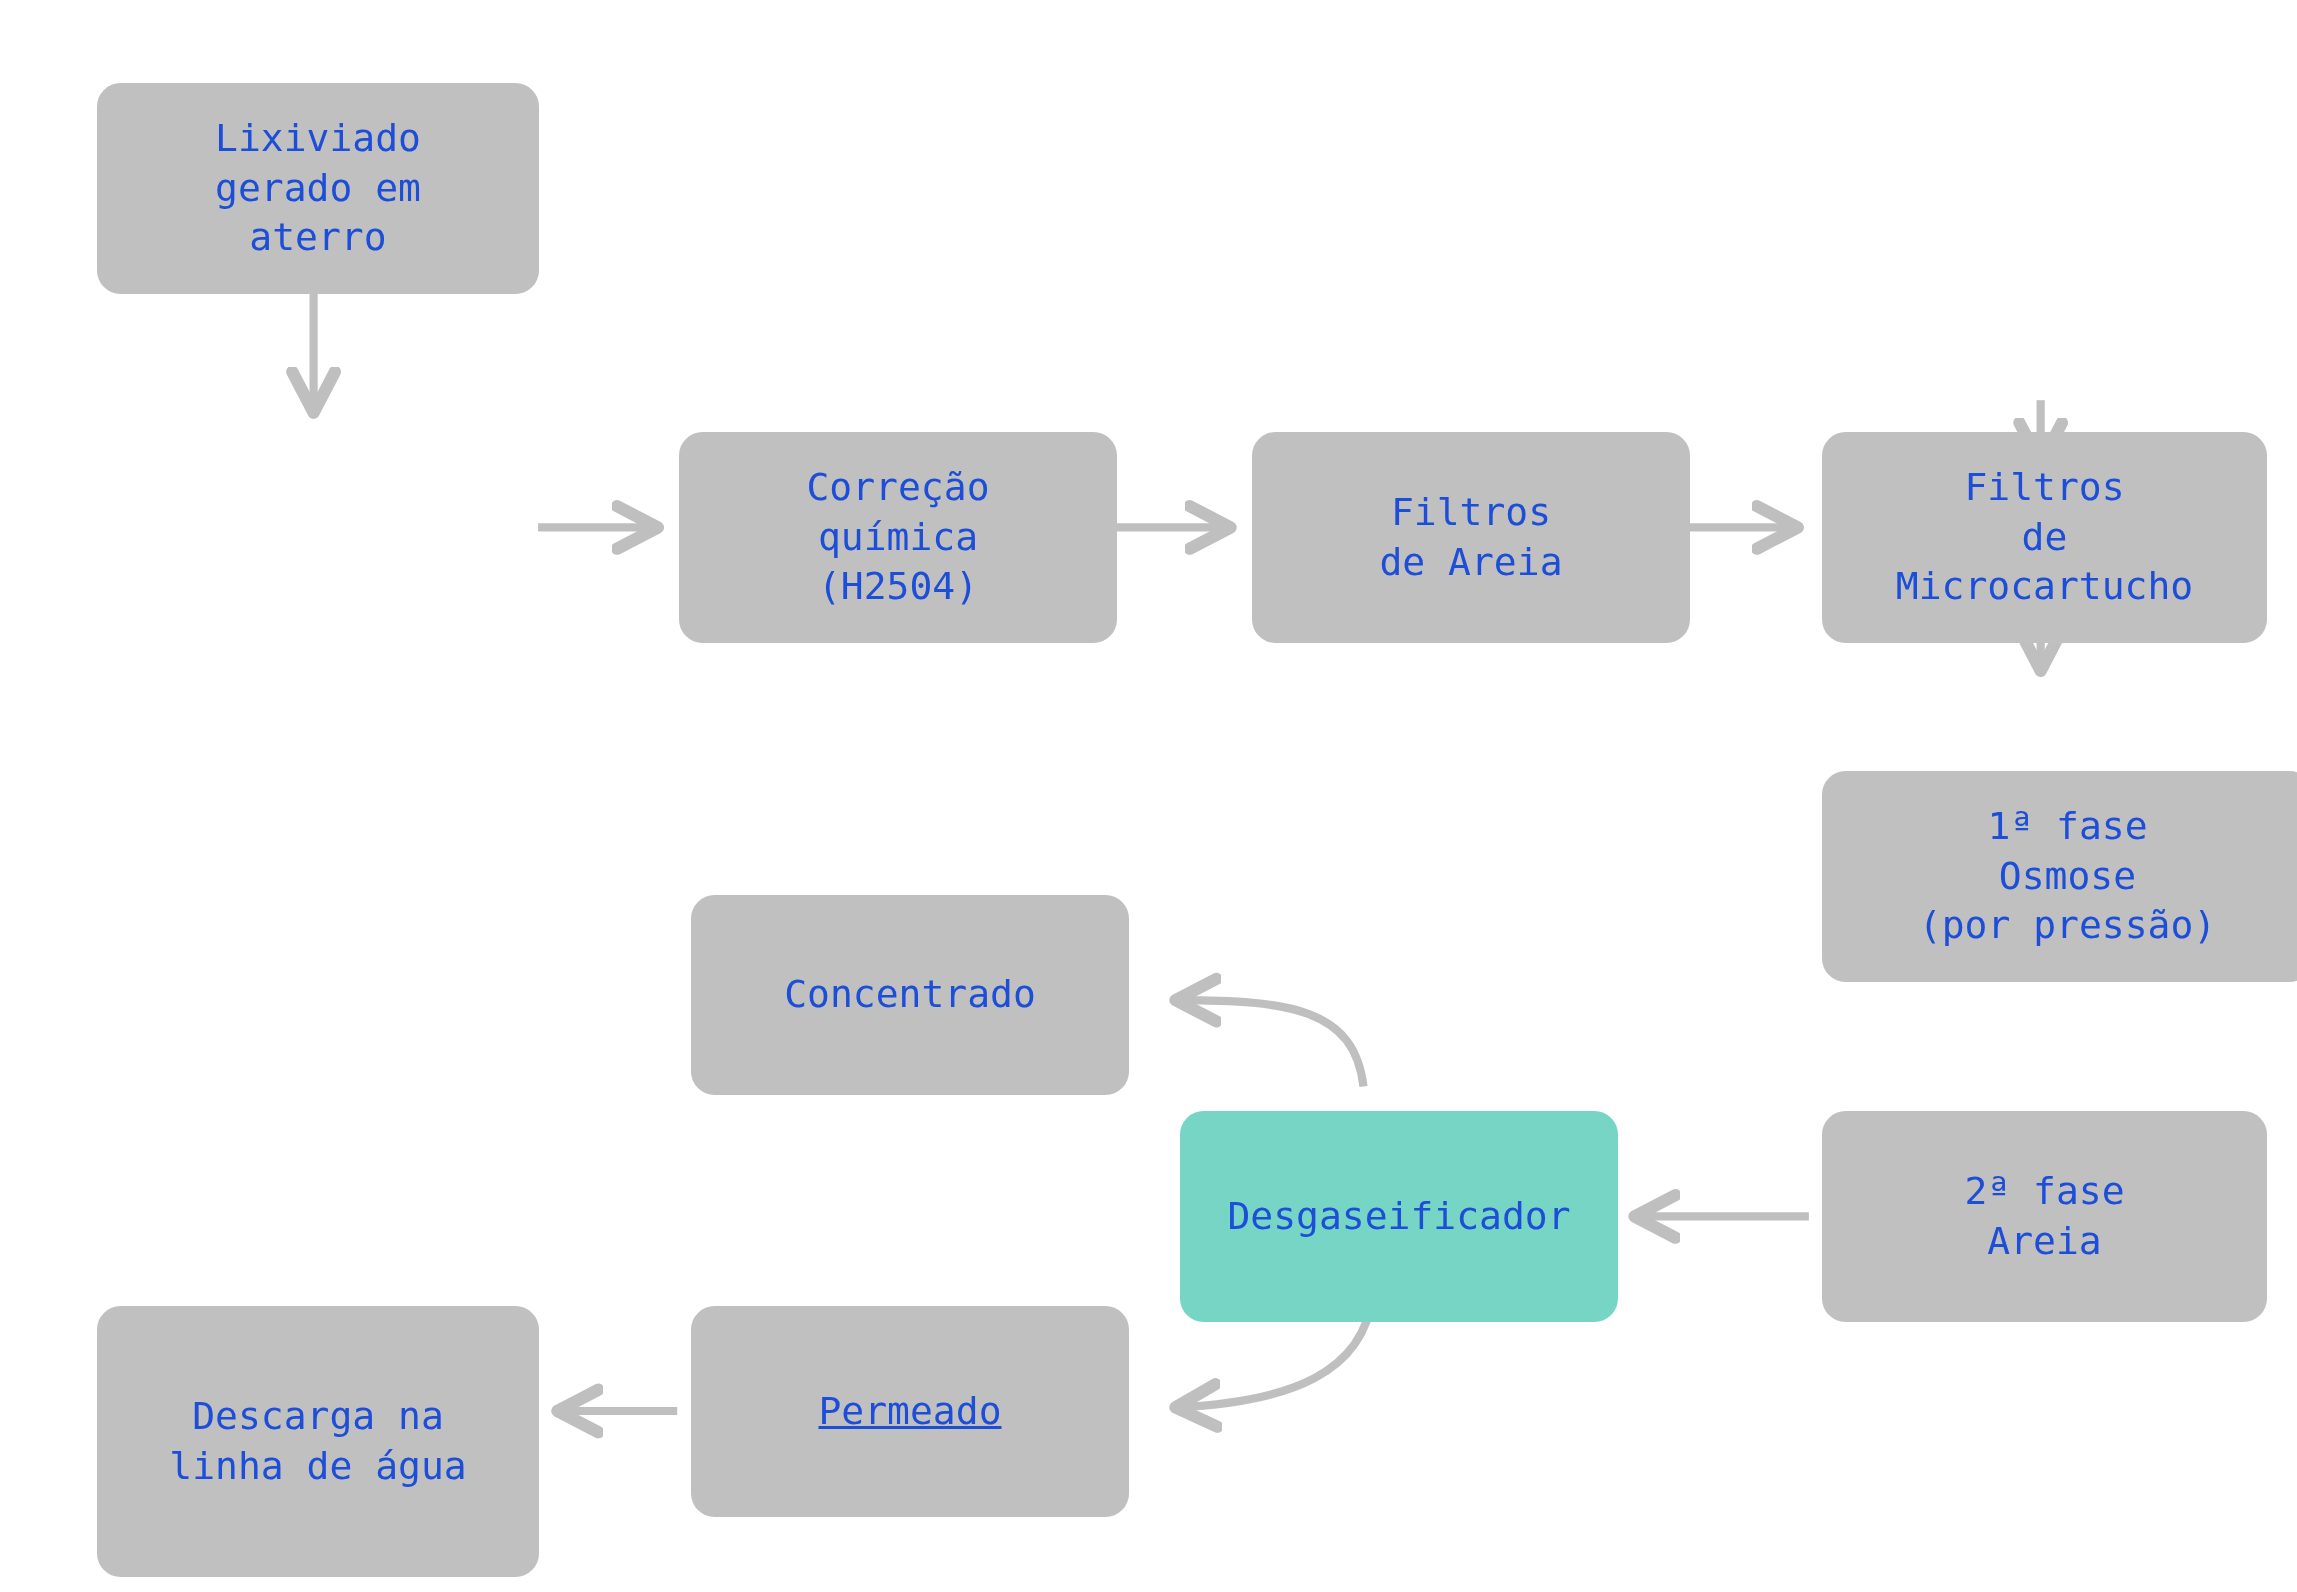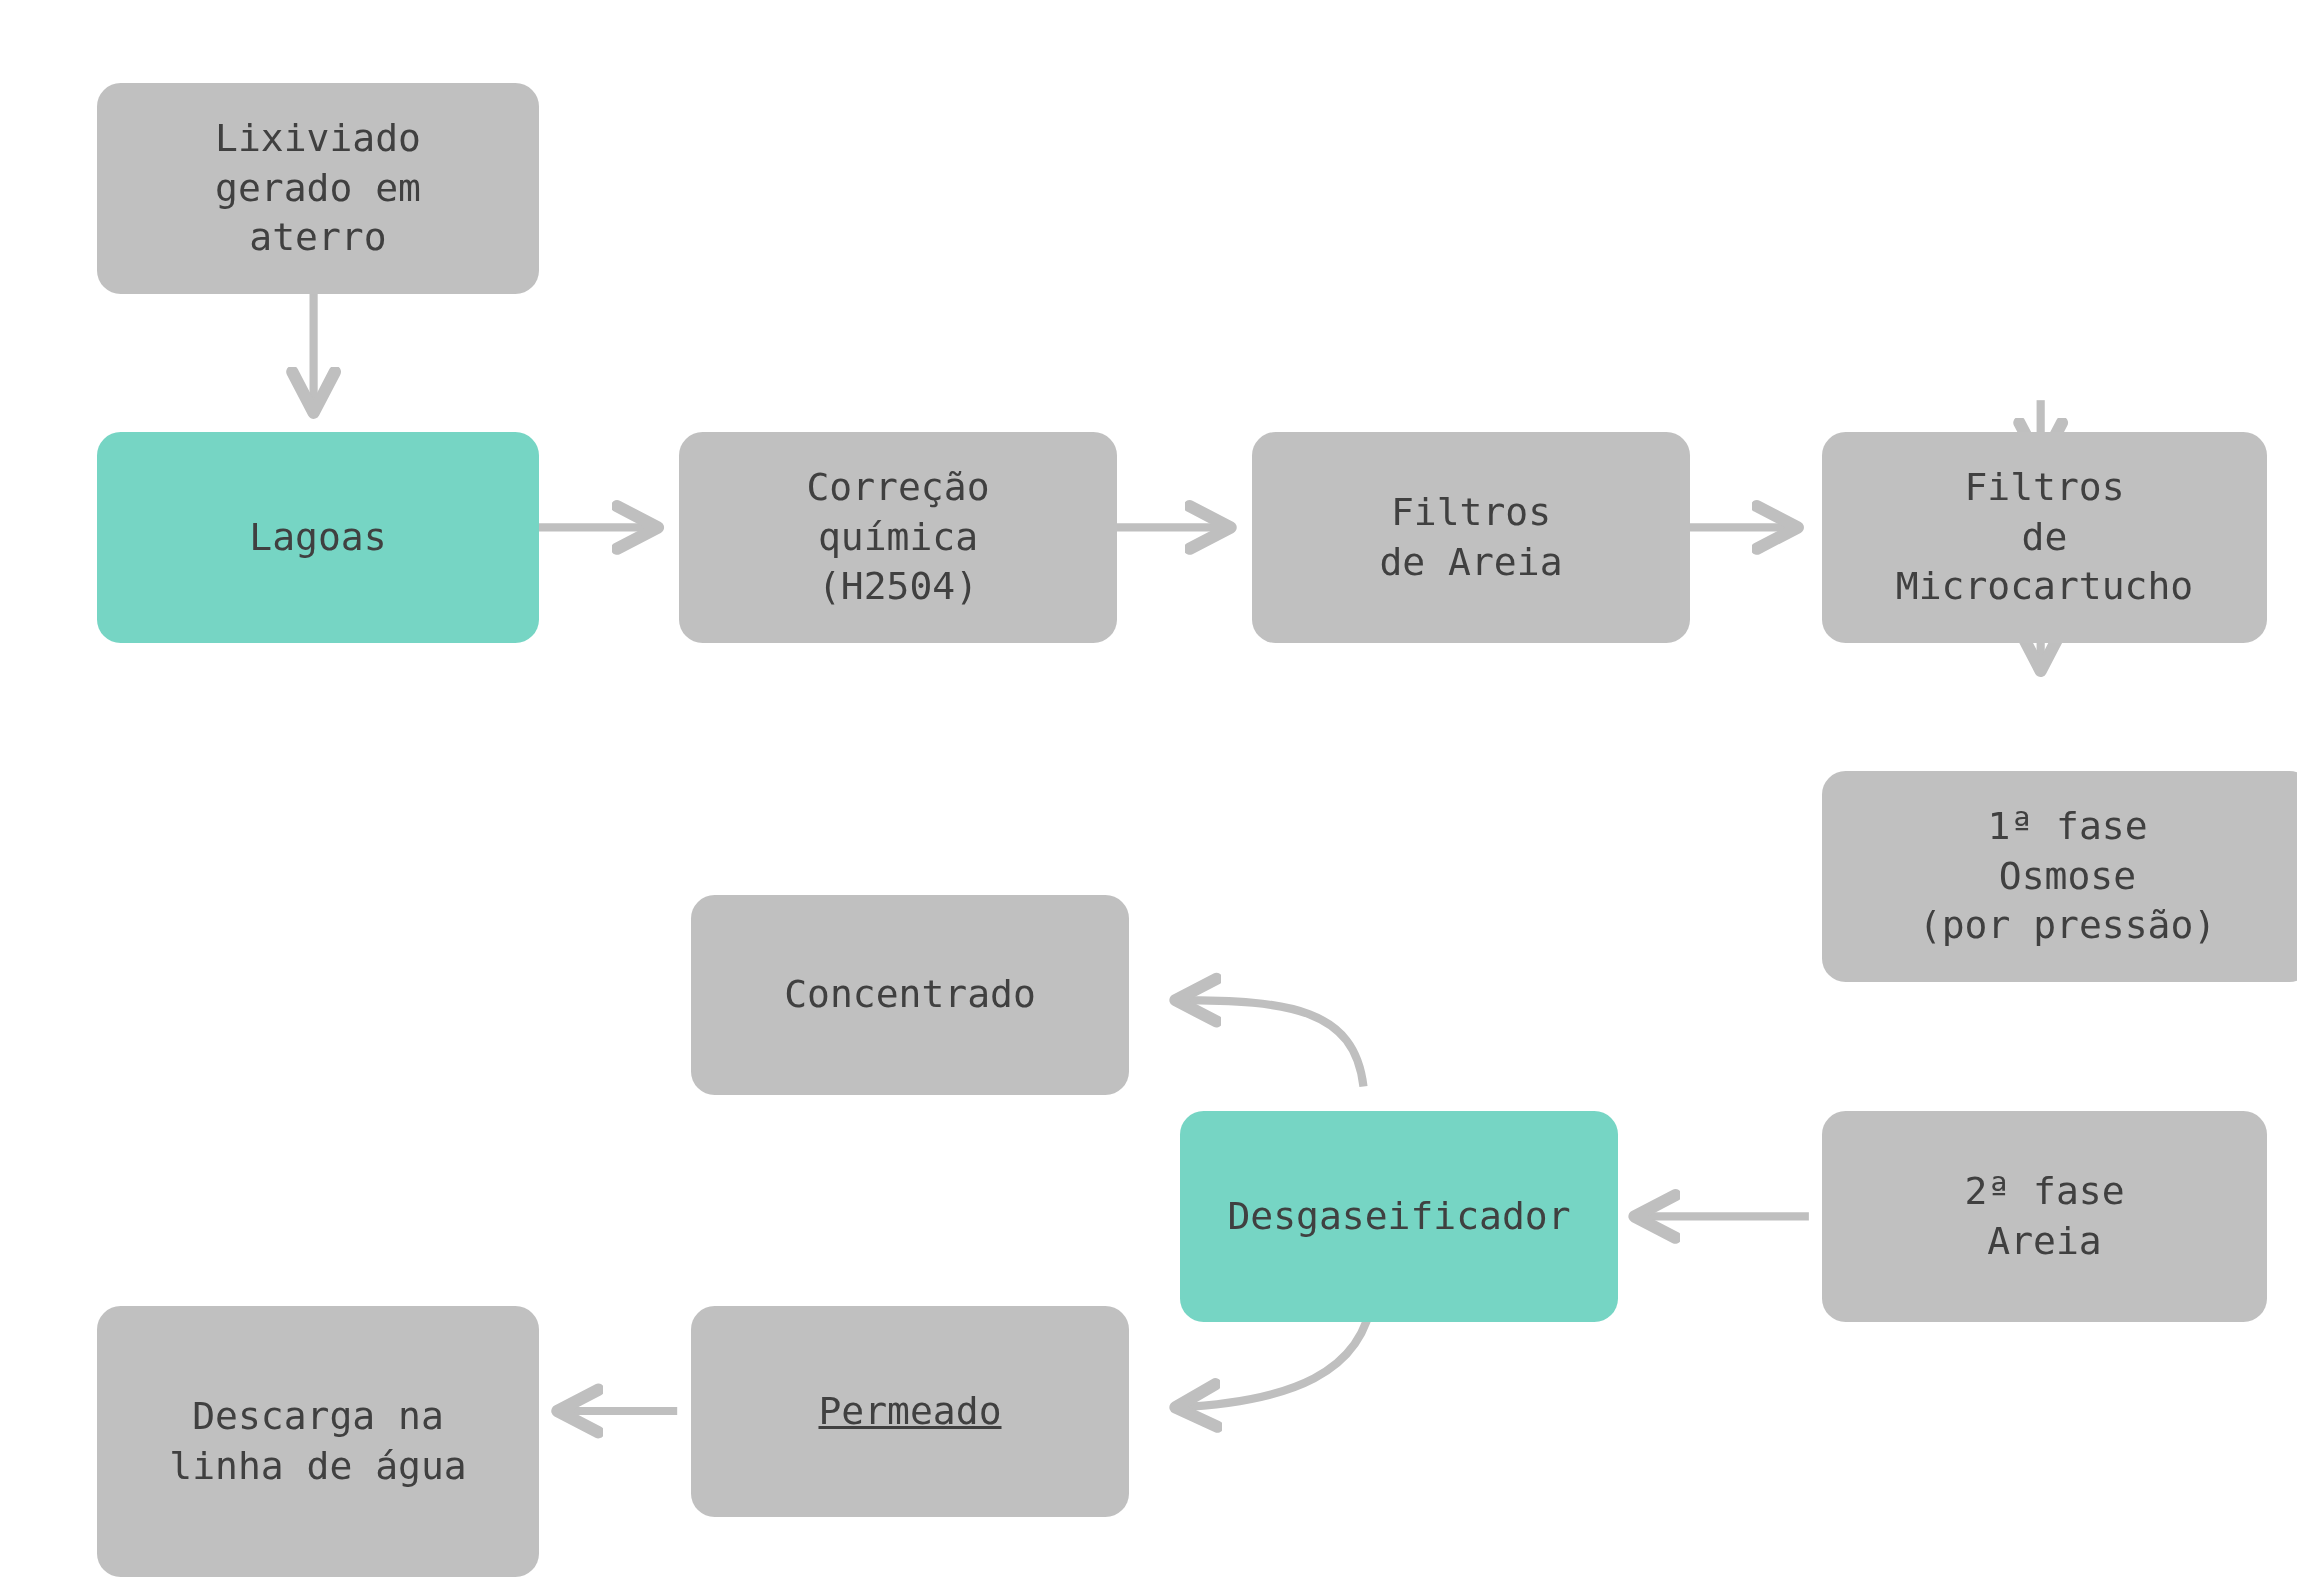--- a/index.html
+++ b/index.html
@@ -24,21 +24,21 @@
     pointer-events: none;
   }
   .node {
     position: absolute;
     display: flex;
     align-items: center;
     justify-content: center;
     text-align: center;
     border-radius: 23.6px;
     box-sizing: border-box;
-    color: #404040;
+    color: #1d4ed8;
     font-family: "DejaVu Sans Mono", "Liberation Mono", monospace;
     font-size: 38px;
     line-height: 1.30;
     letter-spacing: 0px;
     white-space: pre-line;
     padding: 5.5px 9px;
     z-index: 2;
   }
   .node.gray  { background: #c0c0c0; }
   .node.teal  { background: #76d5c4; }
@@ -75,21 +75,20 @@
       <path d="M 1510,1425 C 1500,1510 1420,1542 1295,1548"></path>
 
       <path d="M 745,1552 L 615,1552"></path>
     </g>
   </svg>
 
   <div class="node gray" style="left:97px; top:83px; width:442px; height:211px;">Lixiviado
 gerado em
 aterro</div>
 
-  <div class="node teal" style="left:97px; top:432px; width:442px; height:211px;">Lagoas</div>
 
   <div class="node gray" style="left:679px; top:432px; width:438px; height:211px;">Correção
 química
 (H2504)</div>
 
   <div class="node gray" style="left:1252px; top:432px; width:438px; height:211px;">Filtros
 de Areia</div>
 
   <div class="node gray" style="left:1822px; top:432px; width:445px; height:211px;">Filtros
 de

